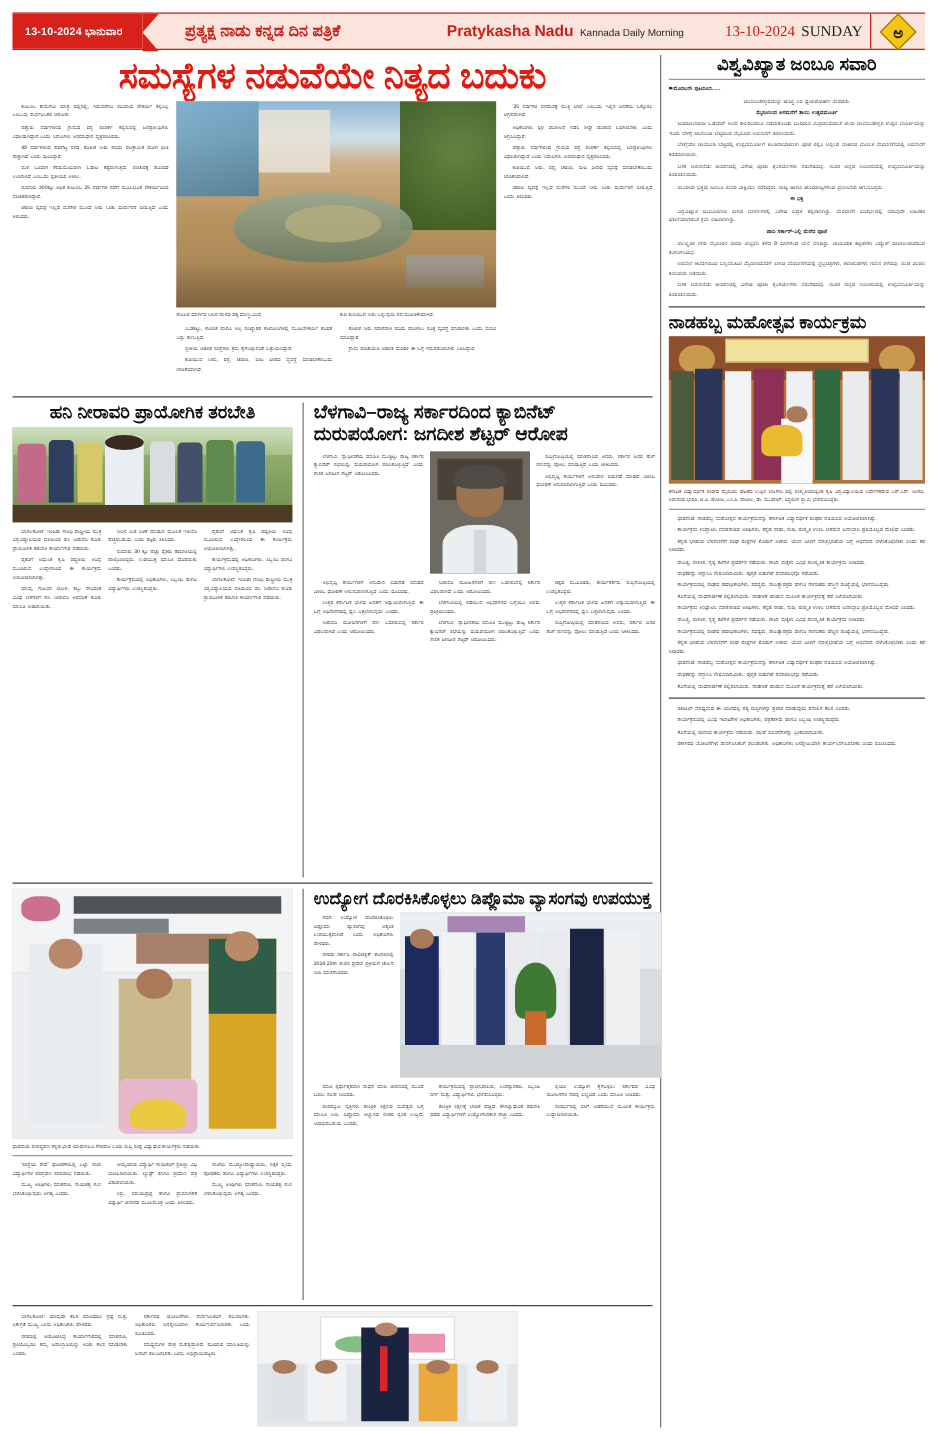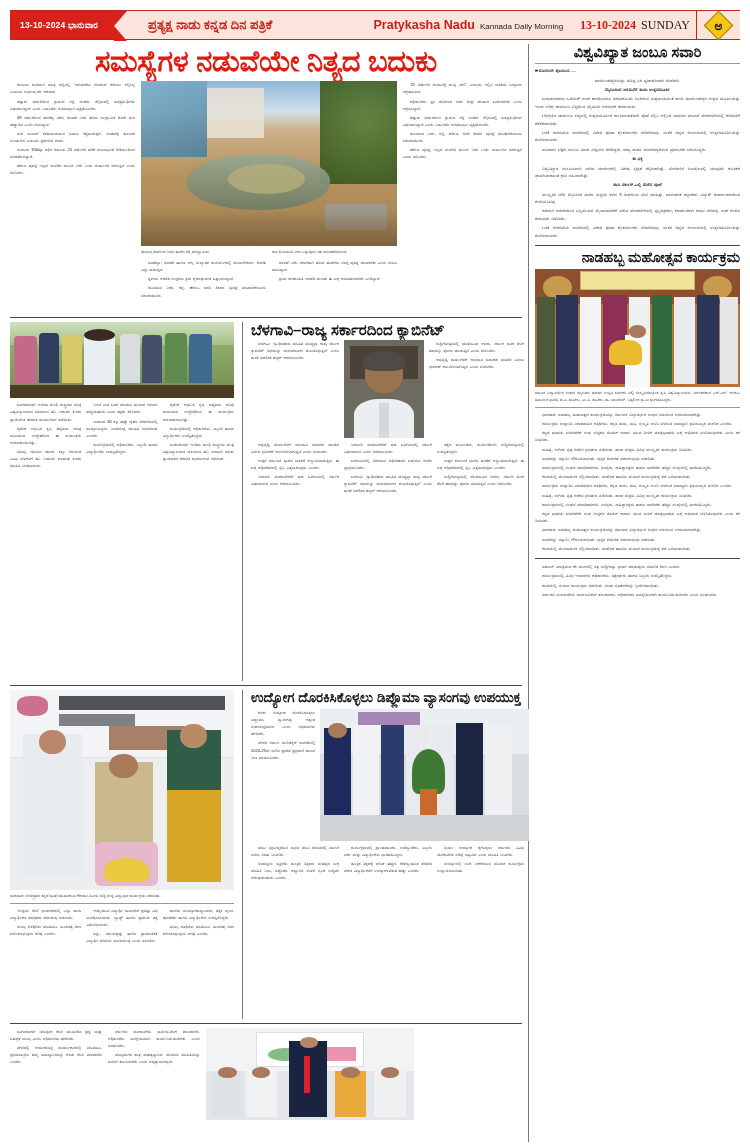--- a/index.html
+++ b/index.html
@@ -56,21 +56,21 @@
     text-align: right;
   }
   .mh-en {
     margin-left: auto;
     display: flex; align-items: baseline; gap: 5px;
     padding-right: 6px;
     white-space: nowrap;
   }
   .mh-en-name { color: #c8201a; font-weight: bold; font-size: 12.5px; }
   .mh-en-sub  { color: #222; font-size: 8px; }
-  .mh-en-date { color: #c8201a; font-weight: bold; font-size: 12px; margin-left: 12px;
+  .mh-en-date { color: #c8201a; font-weight: normal; font-size: 12px; margin-left: 28px;
                 font-family: "Liberation Serif", serif; }
   .mh-en-day  { color: #222; font-size: 12px; font-family: "Liberation Serif", serif; }
   .mh-logo {
     width: 44px; height: 100%;
     border-left: 1px solid #b9261a;
     display: flex; align-items: center; justify-content: center;
   }
   .logo-badge {
     width: 21px; height: 21px;
     background: #f5c518;
@@ -189,20 +189,21 @@
             <p>ಚರಂಡಿ ವ್ಯವಸ್ಥೆ ಇಲ್ಲದೆ ಮನೆಗಳ ಮುಂದೆ ನೀರು ನಿಂತು ದುರ್ವಾಸನೆ ಬೀರುತ್ತಿದೆ ಎಂದು ತಿಳಿಸಿದರು.</p>
           </div>
         </div>
       </div>
 
       <div class="rule"></div>
 
       <div class="flexrow" style="gap:8px;">
 
         <div style="width:224px;">
+          <div class="hl-black" style="font-size:14.5px; text-align:center; margin-bottom:3px;">ಹನಿ ನೀರಾವರಿ ಪ್ರಾಯೋಗಿಕ ತರಬೇತಿ</div>
           <div class="photo" style="height:76px;">
             <div style="position:absolute;inset:0;background:linear-gradient(#9fba7a,#6f8c4e)"></div>
             <div style="position:absolute;left:0;right:0;top:0;height:30%;background:linear-gradient(#cfe0c0,#a8bf86)"></div>
             <div style="position:absolute;left:2%;top:18%;width:10%;height:62%;background:#c36a8a;border-radius:4px 4px 0 0"></div>
             <div style="position:absolute;left:13%;top:14%;width:9%;height:66%;background:#2f3e5e;border-radius:4px 4px 0 0"></div>
             <div style="position:absolute;left:23%;top:16%;width:9%;height:64%;background:#d8c86a;border-radius:4px 4px 0 0"></div>
             <div style="position:absolute;left:33%;top:10%;width:14%;height:74%;background:#e8eef2;border-radius:5px 5px 0 0"></div>
             <div style="position:absolute;left:33%;top:8%;width:14%;height:16%;background:#3a2b22;border-radius:50%"></div>
             <div style="position:absolute;left:49%;top:15%;width:9%;height:65%;background:#d9dde0;border-radius:4px 4px 0 0"></div>
             <div style="position:absolute;left:59%;top:16%;width:9%;height:64%;background:#44506b;border-radius:4px 4px 0 0"></div>
@@ -226,20 +227,21 @@
               <p>ಕಾರ್ಯಕ್ರಮದಲ್ಲಿ ಅಧಿಕಾರಿಗಳು, ಸಿಬ್ಬಂದಿ ಹಾಗೂ ವಿದ್ಯಾರ್ಥಿಗಳು ಉಪಸ್ಥಿತರಿದ್ದರು.</p>
               <p>ಬಾಗಲಕೋಟೆ: ಇಂದಿರಾ ಗಾಂಧಿ ರಾಷ್ಟ್ರೀಯ ಮುಕ್ತ ವಿಶ್ವವಿದ್ಯಾಲಯದ ವತಿಯಿಂದ ಹನಿ ನೀರಾವರಿ ಕುರಿತು ಪ್ರಾಯೋಗಿಕ ತರಬೇತಿ ಕಾರ್ಯಾಗಾರ ನಡೆಯಿತು.</p>
             </div>
           </div>
         </div>
 
         <div class="vrule"></div>
 
         <div style="width:278px;">
           <div class="hl-black" style="font-size:15px; margin-bottom:1px;">ಬೆಳಗಾವಿ–ರಾಜ್ಯ ಸರ್ಕಾರದಿಂದ ಕ್ಯಾಬಿನೆಟ್</div>
+          <div class="hl-black" style="font-size:15px; margin-bottom:4px;">ದುರುಪಯೋಗ: ಜಗದೀಶ ಶೆಟ್ಟರ್ ಆರೋಪ</div>
 
           <div class="flexrow" style="gap:5px;">
             <div class="body-col" style="width:88px; height:98px;">
               <p>ಬೆಳಗಾವಿ: 'ಸ್ವಾಧೀನತೆಯ ಮಾಹಿತಿ ಮುಚ್ಚಿಟ್ಟು ರಾಜ್ಯ ಸರ್ಕಾರ ಕ್ಯಾಬಿನೆಟ್ ಸಭೆಯನ್ನು ದುರುಪಯೋಗ ಪಡಿಸಿಕೊಳ್ಳುತ್ತಿದೆ' ಎಂದು ಶಾಸಕ ಜಗದೀಶ ಶೆಟ್ಟರ್ ಆರೋಪಿಸಿದರು.</p>
             </div>
             <div class="photo" style="width:80px;height:98px;">
               <div style="position:absolute;inset:0;background:#6d6a60"></div>
               <div style="position:absolute;left:8%;top:6%;right:8%;height:34%;background:#4a4238"></div>
               <div style="position:absolute;left:26%;top:14%;width:48%;height:40%;border-radius:46%;background:#9c7350"></div>
               <div style="position:absolute;left:24%;top:11%;width:52%;height:20%;border-radius:48% 48% 30% 30%;background:#4e4a46"></div>
@@ -411,21 +413,21 @@
           <p style="text-align:center;text-indent:0;font-weight:bold;">ಪಾದಿ ಸರ್ಕಾರ್-ಎಲ್ಲಿ ಮೆರೆದ ಪೂಜೆ</p>
           <p>ಸಾಂಸ್ಕೃತಿಕ ನಗರಿ ಮೈಸೂರಿನ ದಸರಾ ಸಂಭ್ರಮ ಕಳೆದ 9 ದಿನಗಳಿಂದ ಮನೆ ಮಾಡಿತ್ತು. ಪಾರಂಪರಿಕ ಕಟ್ಟಡಗಳು ವಿದ್ಯುತ್ ದೀಪಾಲಂಕಾರದಿಂದ ಕಂಗೊಳಿಸಿದವು.</p>
           <p>ಅರಮನೆ ಆವರಣದಿಂದ ಬನ್ನಿಮಂಟಪ ಮೈದಾನದವರೆಗೆ ಸಾಗಿದ ಮೆರವಣಿಗೆಯಲ್ಲಿ ಸ್ತಬ್ದಚಿತ್ರಗಳು, ಕಲಾತಂಡಗಳು ಗಮನ ಸೆಳೆದವು. ಸಂಜೆ ಪಂಜಿನ ಕವಾಯತು ನಡೆಯಿತು.</p>
           <p>ಬಳಿಕ ಅರಮನೆಯ ಆವರಣದಲ್ಲಿ ವಿಶೇಷ ಪೂಜಾ ಕೈಂಕರ್ಯಗಳು ನೆರವೇರಿದವು. ನಂತರ ಚಿನ್ನದ ಅಂಬಾರಿಯಲ್ಲಿ ಉತ್ಸವಮೂರ್ತಿಯನ್ನು ಕೂರಿಸಲಾಯಿತು.</p>
         </div>
       </div>
 
       <div class="rule"></div>
 
       <div>
-        <div class="hl-black" style="font-size:14px; text-align:right; margin-bottom:3px;">ನಾಡಹಬ್ಬ ಮಹೋತ್ಸವ ಕಾರ್ಯಕ್ರಮ</div>
+        <div class="hl-black" style="font-size:14px; text-align:left; margin-bottom:3px;">ನಾಡಹಬ್ಬ ಮಹೋತ್ಸವ ಕಾರ್ಯಕ್ರಮ</div>
         <div class="photo" style="height:118px;">
           <div style="position:absolute;inset:0;background:#b3743f"></div>
           <div style="position:absolute;left:0;right:0;top:0;height:30%;background:#8d4f2c"></div>
           <div style="position:absolute;left:22%;top:2%;width:56%;height:16%;background:#f2e39a;border:1px solid #c8b46a"></div>
           <div style="position:absolute;left:4%;top:6%;width:14%;height:20%;border-radius:50%;background:#c79a4e"></div>
           <div style="position:absolute;right:4%;top:6%;width:14%;height:20%;border-radius:50%;background:#c79a4e"></div>
           <div style="position:absolute;left:1%;top:24%;width:9%;height:74%;background:#4a5a3a"></div>
           <div style="position:absolute;left:10%;top:22%;width:11%;height:76%;background:#2a3558"></div>
           <div style="position:absolute;left:22%;top:24%;width:10%;height:74%;background:#f2f3f4"></div>
           <div style="position:absolute;left:33%;top:22%;width:12%;height:76%;background:#8e2f55"></div>

